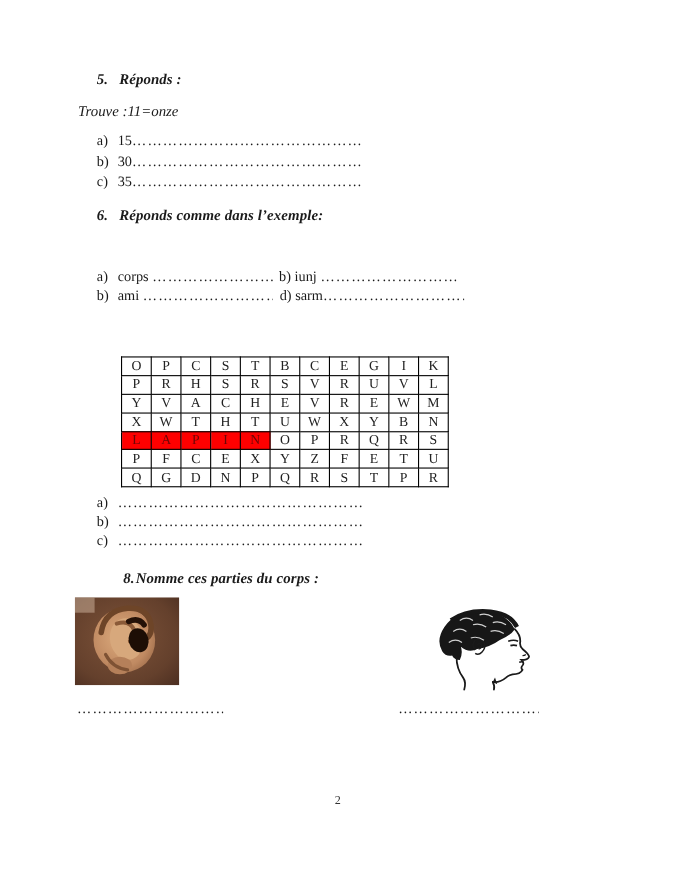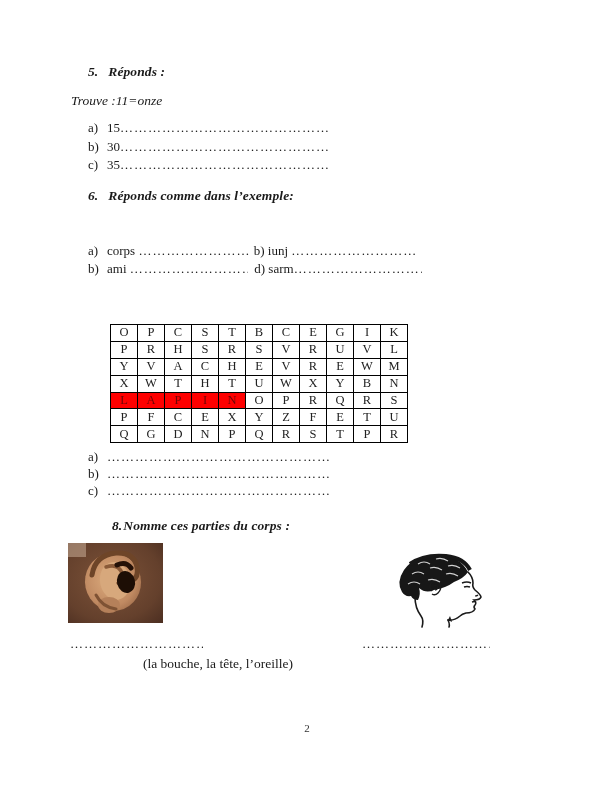--- a/index.html
+++ b/index.html
@@ -264,17 +264,16 @@
     </svg>
   </div>
 
   <div class="abs bodytext" style="left:70px;top:636px;">
     <span class="dotfill" style="width:133px;">……………………………………..</span>
   </div>
   <div class="abs bodytext" style="left:362px;top:636px;">
     <span class="dotfill" style="width:128px;">…………………………………….</span>
   </div>
 
-  <div class="abs bodytext" style="left:143px;top:656px;font-size:13.5px;">(la bouche, la tête, l’oreille)</div>
 
   <div class="abs pagenum" style="left:300px;top:722px;width:14px;text-align:center;">2</div>
 
 </div>
 
 </body></html>

